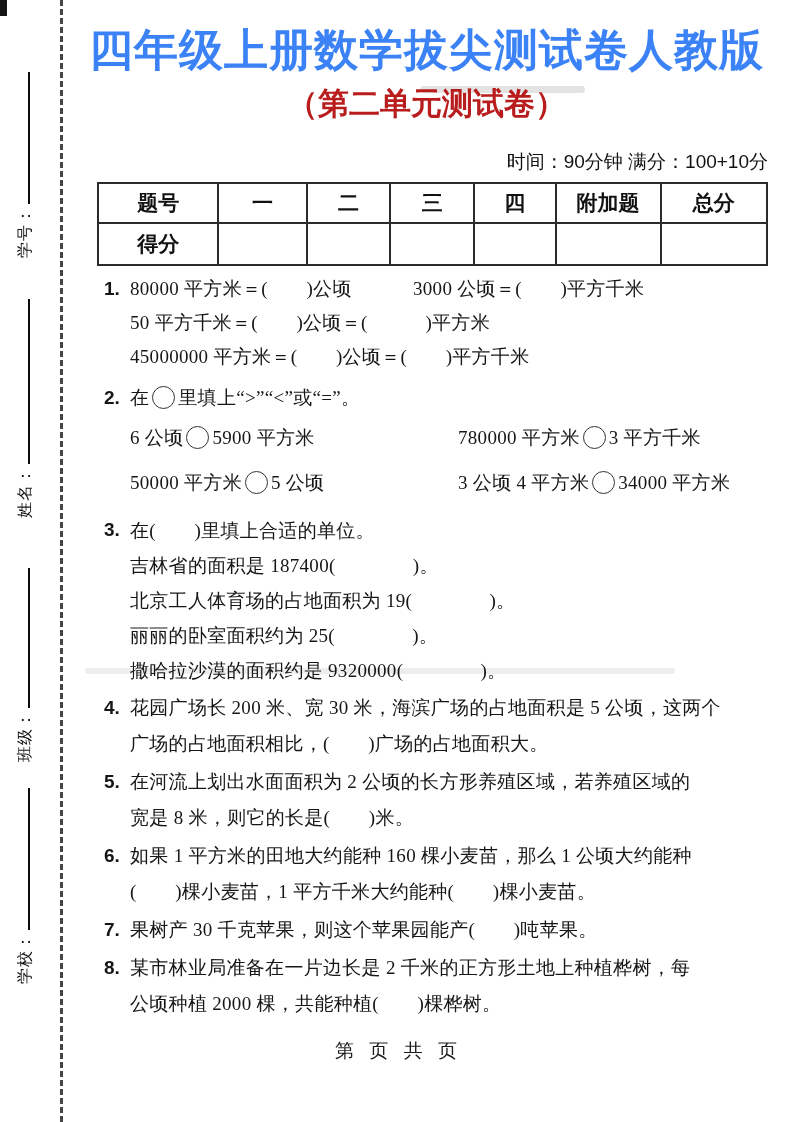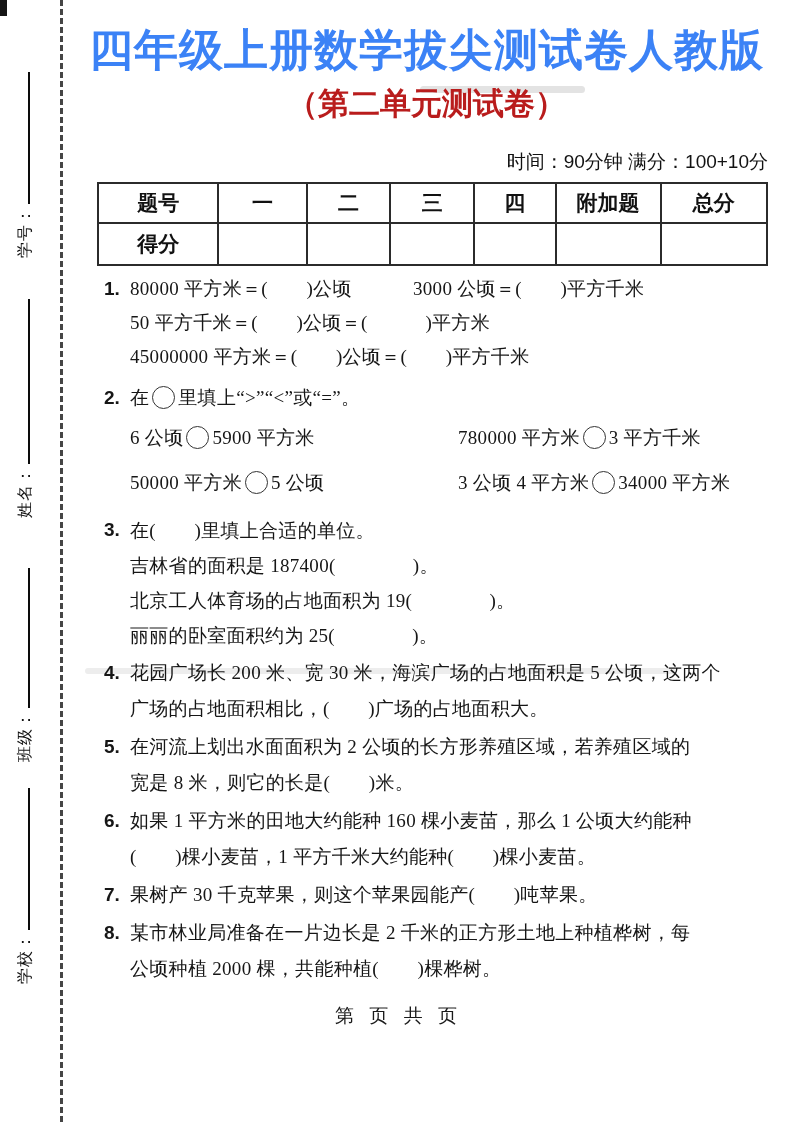--- a/index.html
+++ b/index.html
@@ -250,20 +250,21 @@
     </div>
   </div>
 
   <div class="q q3">
     <div class="q-num">3.</div>
     <div class="q-body">
       <div class="line">在(　　)里填上合适的单位。</div>
       <div class="line">吉林省的面积是 187400(　　　　)。</div>
       <div class="line">北京工人体育场的占地面积为 19(　　　　)。</div>
       <div class="line">丽丽的卧室面积约为 25(　　　　)。</div>
+      <div class="line">撒哈拉沙漠的面积约是 9320000(　　　　)。</div>
     </div>
   </div>
 
   <div class="q q4">
     <div class="q-num">4.</div>
     <div class="q-body">
       <div class="line">花园广场长 200 米、宽 30 米，海滨广场的占地面积是 5 公顷，这两个</div>
       <div class="line">广场的占地面积相比，(　　)广场的占地面积大。</div>
     </div>
   </div>

